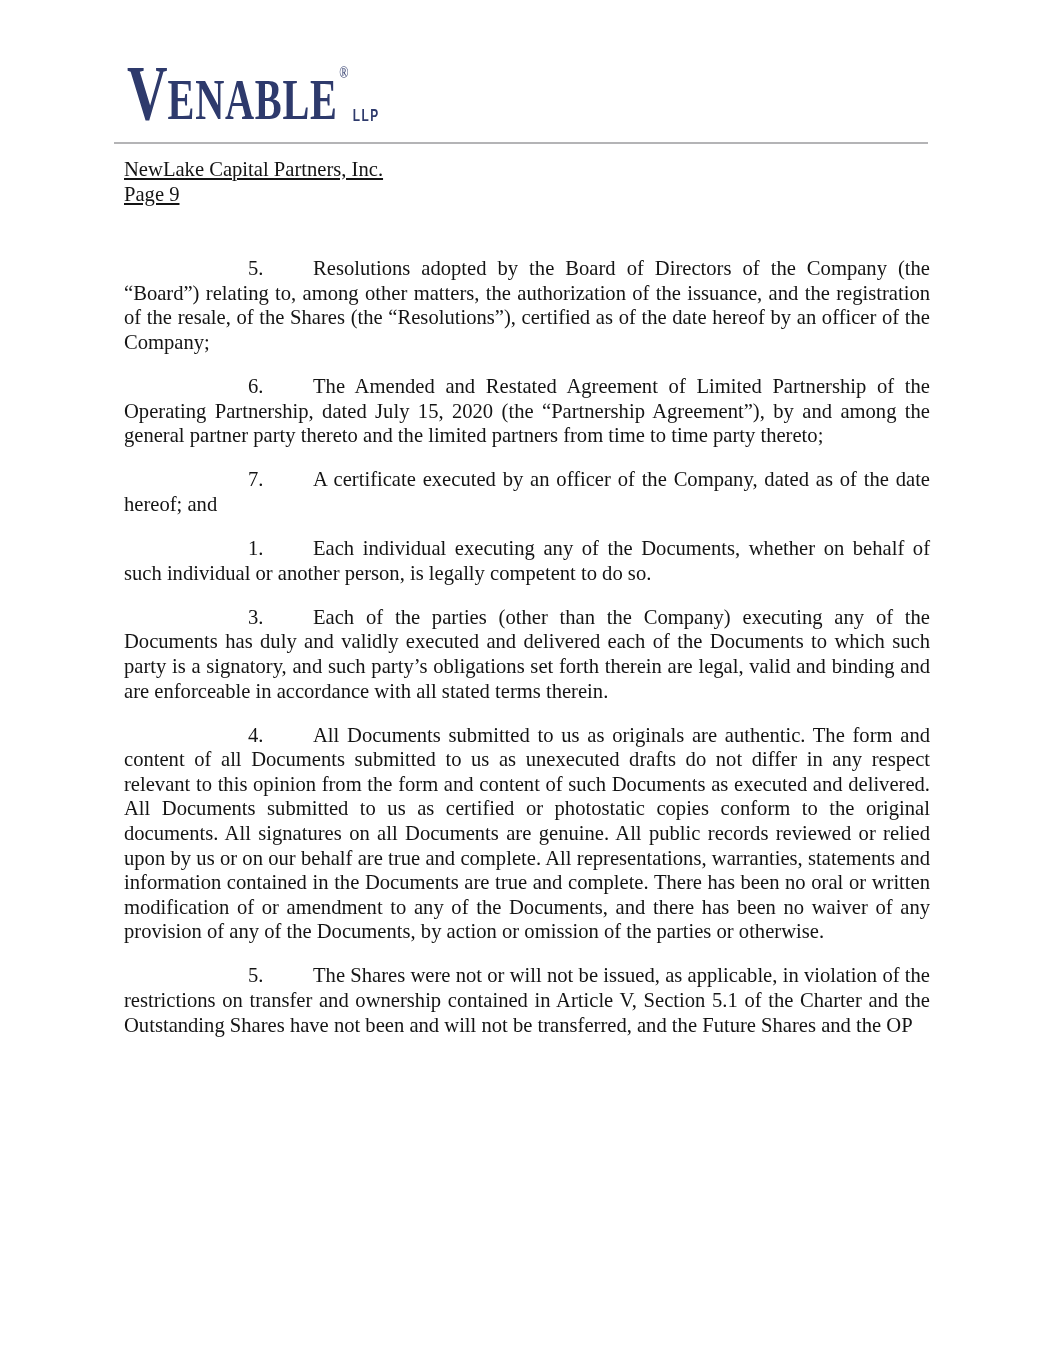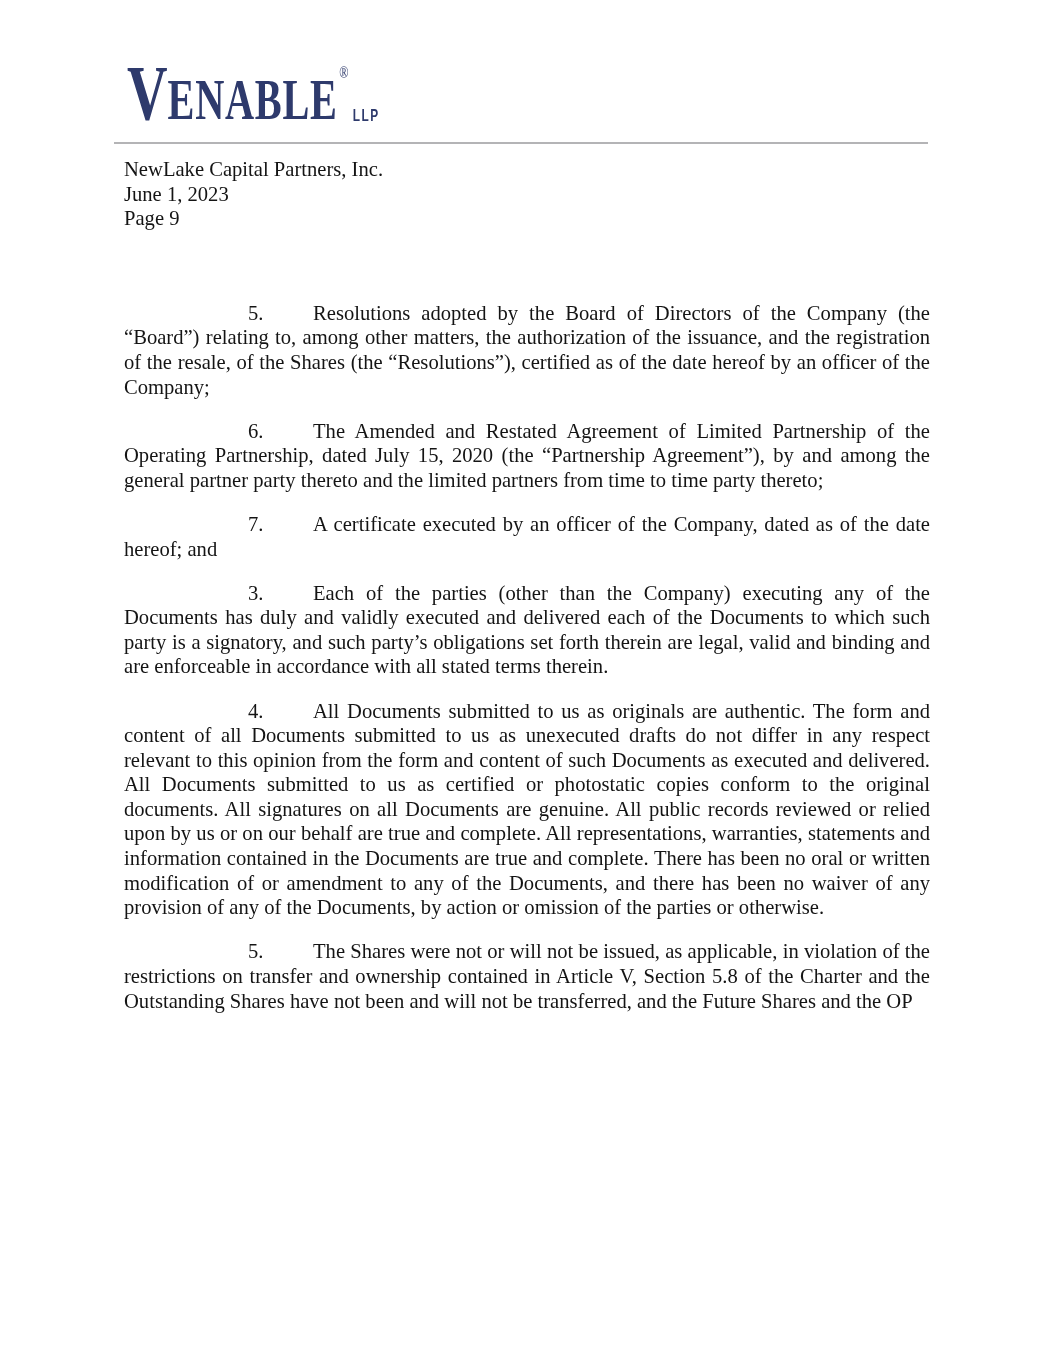--- a/index.html
+++ b/index.html
@@ -62,21 +62,22 @@
   }
   
   .rule {
     height: 2px;
     background: var(--rule-gray, #b4b4b6);
     width: 814px;
     margin: 14px 0 13px -10px;
   }
   
   .letterhead {
-    margin-bottom: 70px;
+    margin-bottom: 50px;
+    text-decoration: underline;
   }
   .letterhead p {
     margin: 0;
   }
   
   .para {
     margin: 0 0 19.5px 0;
     text-align: justify;
     text-indent: 124px;
   }
@@ -101,33 +102,33 @@
     <span class="v">V</span>
       <span class="enable">ENABLE</span>
       <span class="reg">®</span>
       <span class="llp">LLP</span>
   </div>
 
   <div class="rule"></div>
 
   <div class="letterhead">
     <p>NewLake Capital Partners, Inc.</p>
-    <p>June 1, 2023</p>
     <p>Page 9</p>
   </div>
 
   <p class="para"><span class="pnum">5.</span><span>Resolutions adopted by the Board of Directors of the Company (the “Board”) relating to, among other matters, the authorization of the issuance, and the registration of the resale, of the Shares (the “Resolutions”), certified as of the date hereof by an officer of the Company;</span></p>
 
   <p class="para"><span class="pnum">6.</span><span>The Amended and Restated Agreement of Limited Partnership of the Operating Partnership, dated July 15, 2020 (the “Partnership Agreement”), by and among the general partner party thereto and the limited partners from time to time party thereto;</span></p>
 
   <p class="para"><span class="pnum">7.</span><span>A certificate executed by an officer of the Company, dated as of the date hereof; and</span></p>
 
 
 
+  <p class="para"><span class="pnum">1.</span><span>Each individual executing any of the Documents, whether on behalf of such individual or another person, is legally competent to do so.</span></p>
 
 
   <p class="para"><span class="pnum">3.</span><span>Each of the parties (other than the Company) executing any of the Documents has duly and validly executed and delivered each of the Documents to which such party is a signatory, and such party’s obligations set forth therein are legal, valid and binding and are enforceable in accordance with all stated terms therein.</span></p>
 
   <p class="para"><span class="pnum">4.</span><span>All Documents submitted to us as originals are authentic.  The form and content of all Documents submitted to us as unexecuted drafts do not differ in any respect relevant to this opinion from the form and content of such Documents as executed and delivered.  All Documents submitted to us as certified or photostatic copies conform to the original documents.  All signatures on all Documents are genuine.  All public records reviewed or relied upon by us or on our behalf are true and complete.  All representations, warranties, statements and information contained in the Documents are true and complete.  There has been no oral or written modification of or amendment to any of the Documents, and there has been no waiver of any provision of any of the Documents, by action or omission of the parties or otherwise.</span></p>
 
-  <p class="para"><span class="pnum">5.</span><span>The Shares were not or will not be issued, as applicable, in violation of the restrictions on transfer and ownership contained in Article V, Section 5.8 of the Charter and the Outstanding Shares have not been and will not be transferred, and the Future Shares and the OP</span></p>
+  <p class="para"><span class="pnum">5.</span><span>The Shares were not or will not be issued, as applicable, in violation of the restrictions on transfer and ownership contained in Article V, Section 5.1 of the Charter and the Outstanding Shares have not been and will not be transferred, and the Future Shares and the OP</span></p>
 
 </div>
 
 </body></html>

